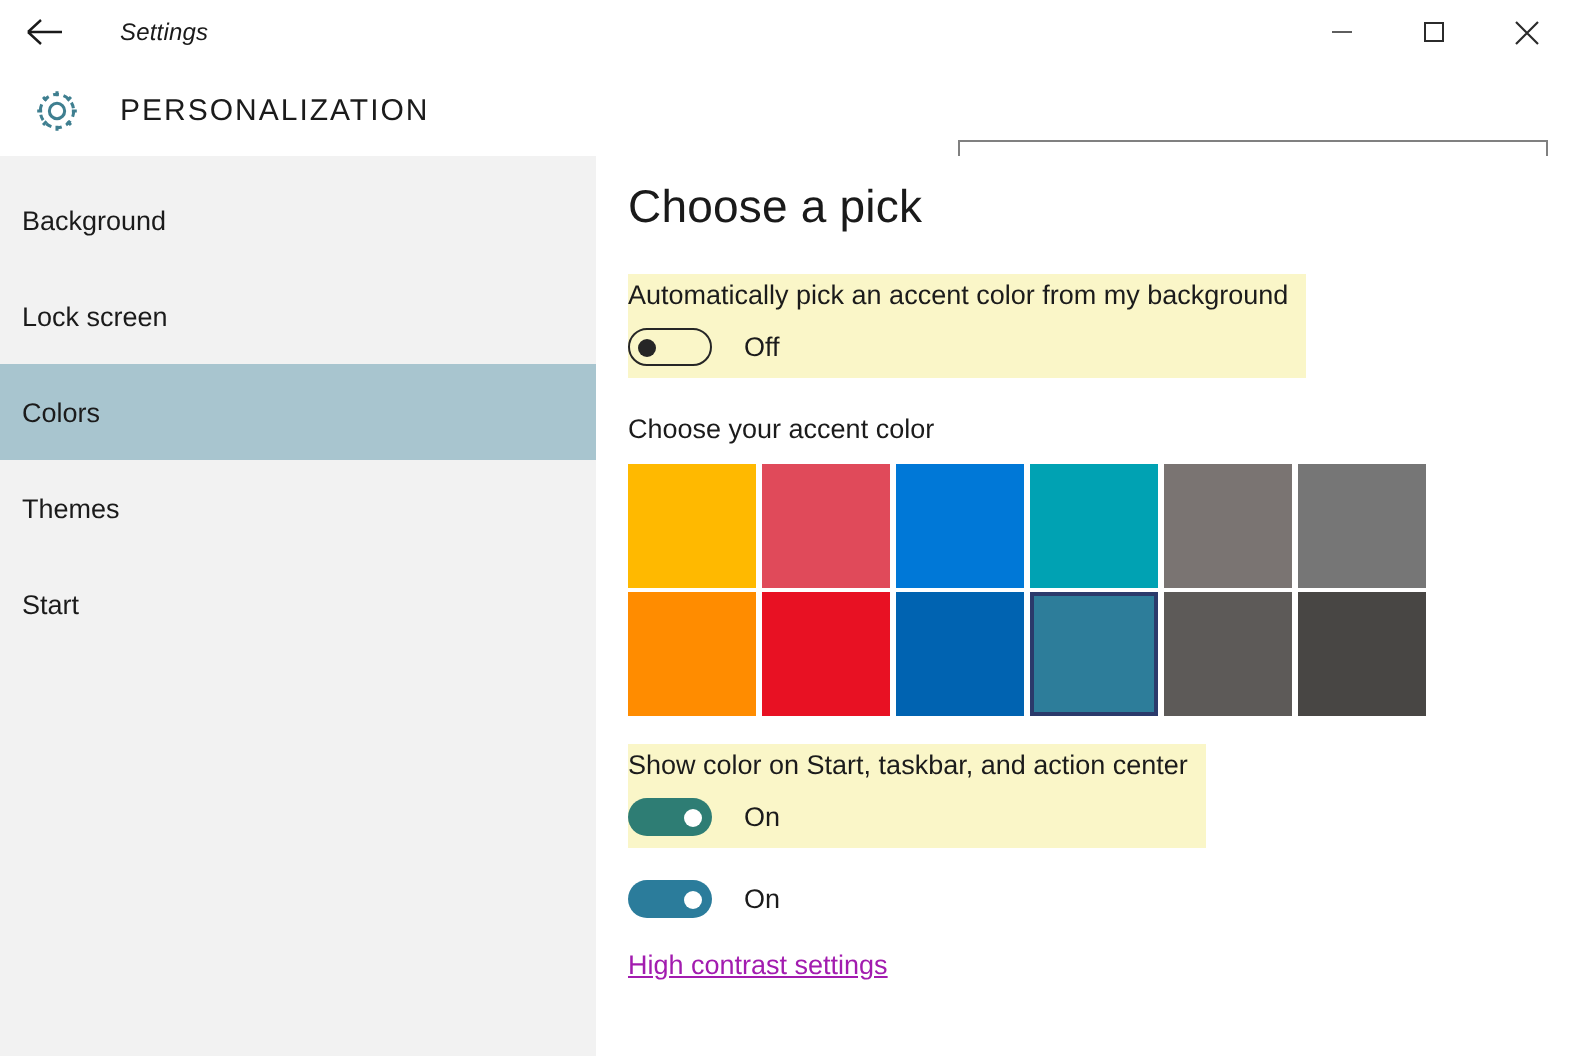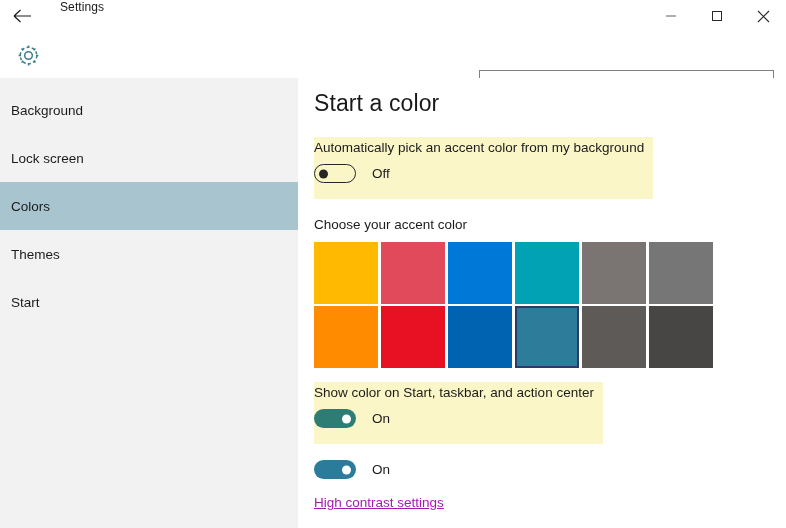--- a/index.html
+++ b/index.html
@@ -16,22 +16,24 @@
     background:#ffffff;
     display:flex;
     flex-direction:column;
   }
 
   
   .titlebar {
     height:32px;
     background:#ffffff;
     display:flex;
+    align-items:center;
     flex:0 0 32px;
     position:relative;
+    font-style:italic;
   }
   .back-btn {
     width:46px; height:32px;
     display:flex; align-items:center; justify-content:center;
     color:#1a1a1a;
   }
   .back-btn svg { display:block; }
   .win-title {
     font-size:12px;
     color:#1a1a1a;
@@ -123,21 +125,21 @@
   }
   .page-title {
     font-size:23px;
     font-weight:400;
     color:#1a1a1a;
     margin-top:12px;
     margin-bottom:0;
     letter-spacing:0.1px;
   }
 
-  .hl-block { background:#faf6c8; display:inline-block; padding:3px 9px 16px 0; }
+  .hl-block { background:#faf6c8; display:inline-block; padding:3px 9px 6px 0; }
   .setting-label {
     font-size:13.5px;
     color:#1b1b1b;
     white-space:nowrap;
   }
 
   .toggle-row {
     display:flex; align-items:center;
     margin-top:9px;
     text-align:center;
@@ -238,20 +240,21 @@
       <svg width="27" height="27" viewBox="0 0 24 24">
         <g stroke="#3f7f90" stroke-width="1.35" fill="none">
           <circle cx="12" cy="12" r="3.4"></circle>
           <path d="M12 3.2 v2.2 M12 18.6 v2.2 M3.2 12 h2.2 M18.6 12 h2.2
                    M5.8 5.8 l1.6 1.6 M16.6 16.6 l1.6 1.6
                    M18.2 5.8 l-1.6 1.6 M7.4 16.6 l-1.6 1.6"></path>
           <circle cx="12" cy="12" r="7.4" stroke-dasharray="2.6 2.1"></circle>
         </g>
       </svg>
     </div>
+    <div class="page-cat">PERSONALIZATION</div>
 
     <div class="searchbox">
       <input type="text" placeholder="Find a setting" style="">
       <div class="search-icon">
         <svg width="15" height="15" viewBox="0 0 16 16">
           <circle cx="6.6" cy="6.4" r="4.6" stroke="#5a5a5a" stroke-width="1.05" fill="none"></circle>
           <path d="M10 10 L14.6 14.8" stroke="#5a5a5a" stroke-width="1.05"></path>
         </svg>
       </div>
     </div>
@@ -272,21 +275,21 @@
       <div class="nav-item">
         <span>Themes</span>
       </div>
       <div class="nav-item">
         <span>Start</span>
       </div>
     </div>
 
     <div class="content">
 
-      <h1 class="page-title">Start a color</h1>
+      <h1 class="page-title">Choose a pick</h1>
 
       
       <div class="hl-block" style="margin-top: 20px; background: rgb(250, 246, 200);">
         <div class="setting-label">Automatically pick an accent color from my background</div>
         <div class="toggle-row">
           <div class="toggle off">
             <div class="knob"></div>
           </div>
           <div class="toggle-state">Off</div>
         </div>

